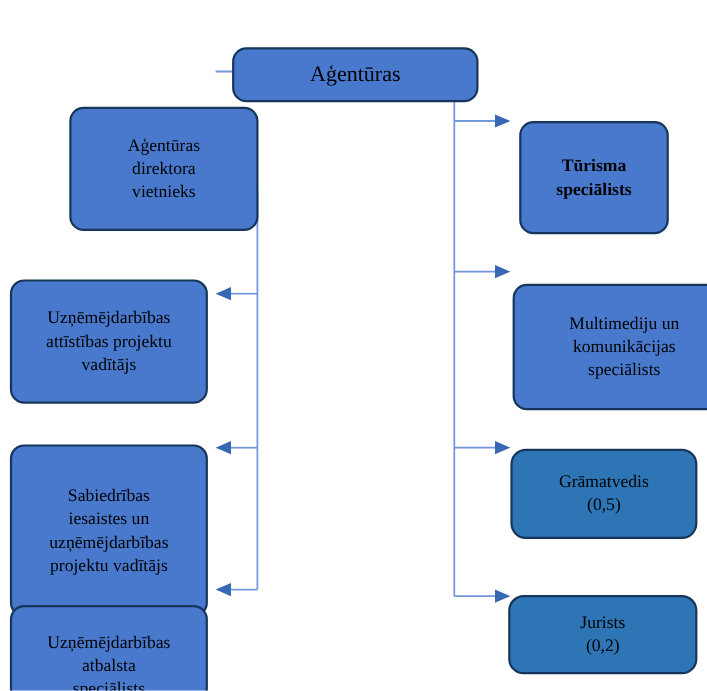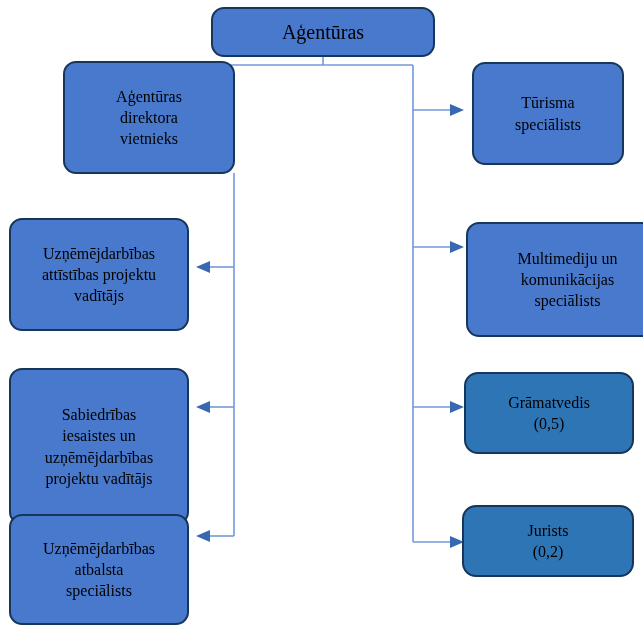--- a/index.html
+++ b/index.html
@@ -38,35 +38,36 @@
     background: var(--node-fill, #4879CC);
     border: 2.5px solid var(--node-border, #16365C);
     border-radius: 13px;
     display: flex;
     align-items: center;
     justify-content: center;
     text-align: center;
     font-size: 16px;
     line-height: 1.32;
     white-space: pre-line;
+    margin-top: 36px;
   }
   .node.accent {
     background: var(--node-fill-accent, #2E75B6);
     border-radius: 14px;
   }
   .node.root {
     font-size: 20px;
   }
   
   .root   { left: 211px; top: 7px;   width: 224px; height: 50px;  }
   .deputy { left: 63px;  top: 61px;  width: 172px; height: 113px; }
   .l0     { left: 9px;   top: 218px; width: 180px; height: 113px; }
   .l1     { left: 9px;   top: 368px; width: 180px; height: 157px; }
   .l2     { left: 9px;   top: 514px; width: 180px; height: 111px; }
-  .r0     { left: 472px; top: 62px;  width: 152px; height: 103px; }
+  .r0     { left: 472px; top: 74px;  width: 136px; height: 103px; font-weight: bold; }
   .r1     { left: 466px; top: 222px; width: 203px; height: 115px; }
   .r2     { left: 464px; top: 372px; width: 170px; height: 82px;  }
   .r3     { left: 462px; top: 505px; width: 172px; height: 72px;  }
 </style>
 </head>
 <body>
 
 <div id="stage">
 
   <svg id="connectors" width="643" height="628" viewBox="0 0 643 628">

